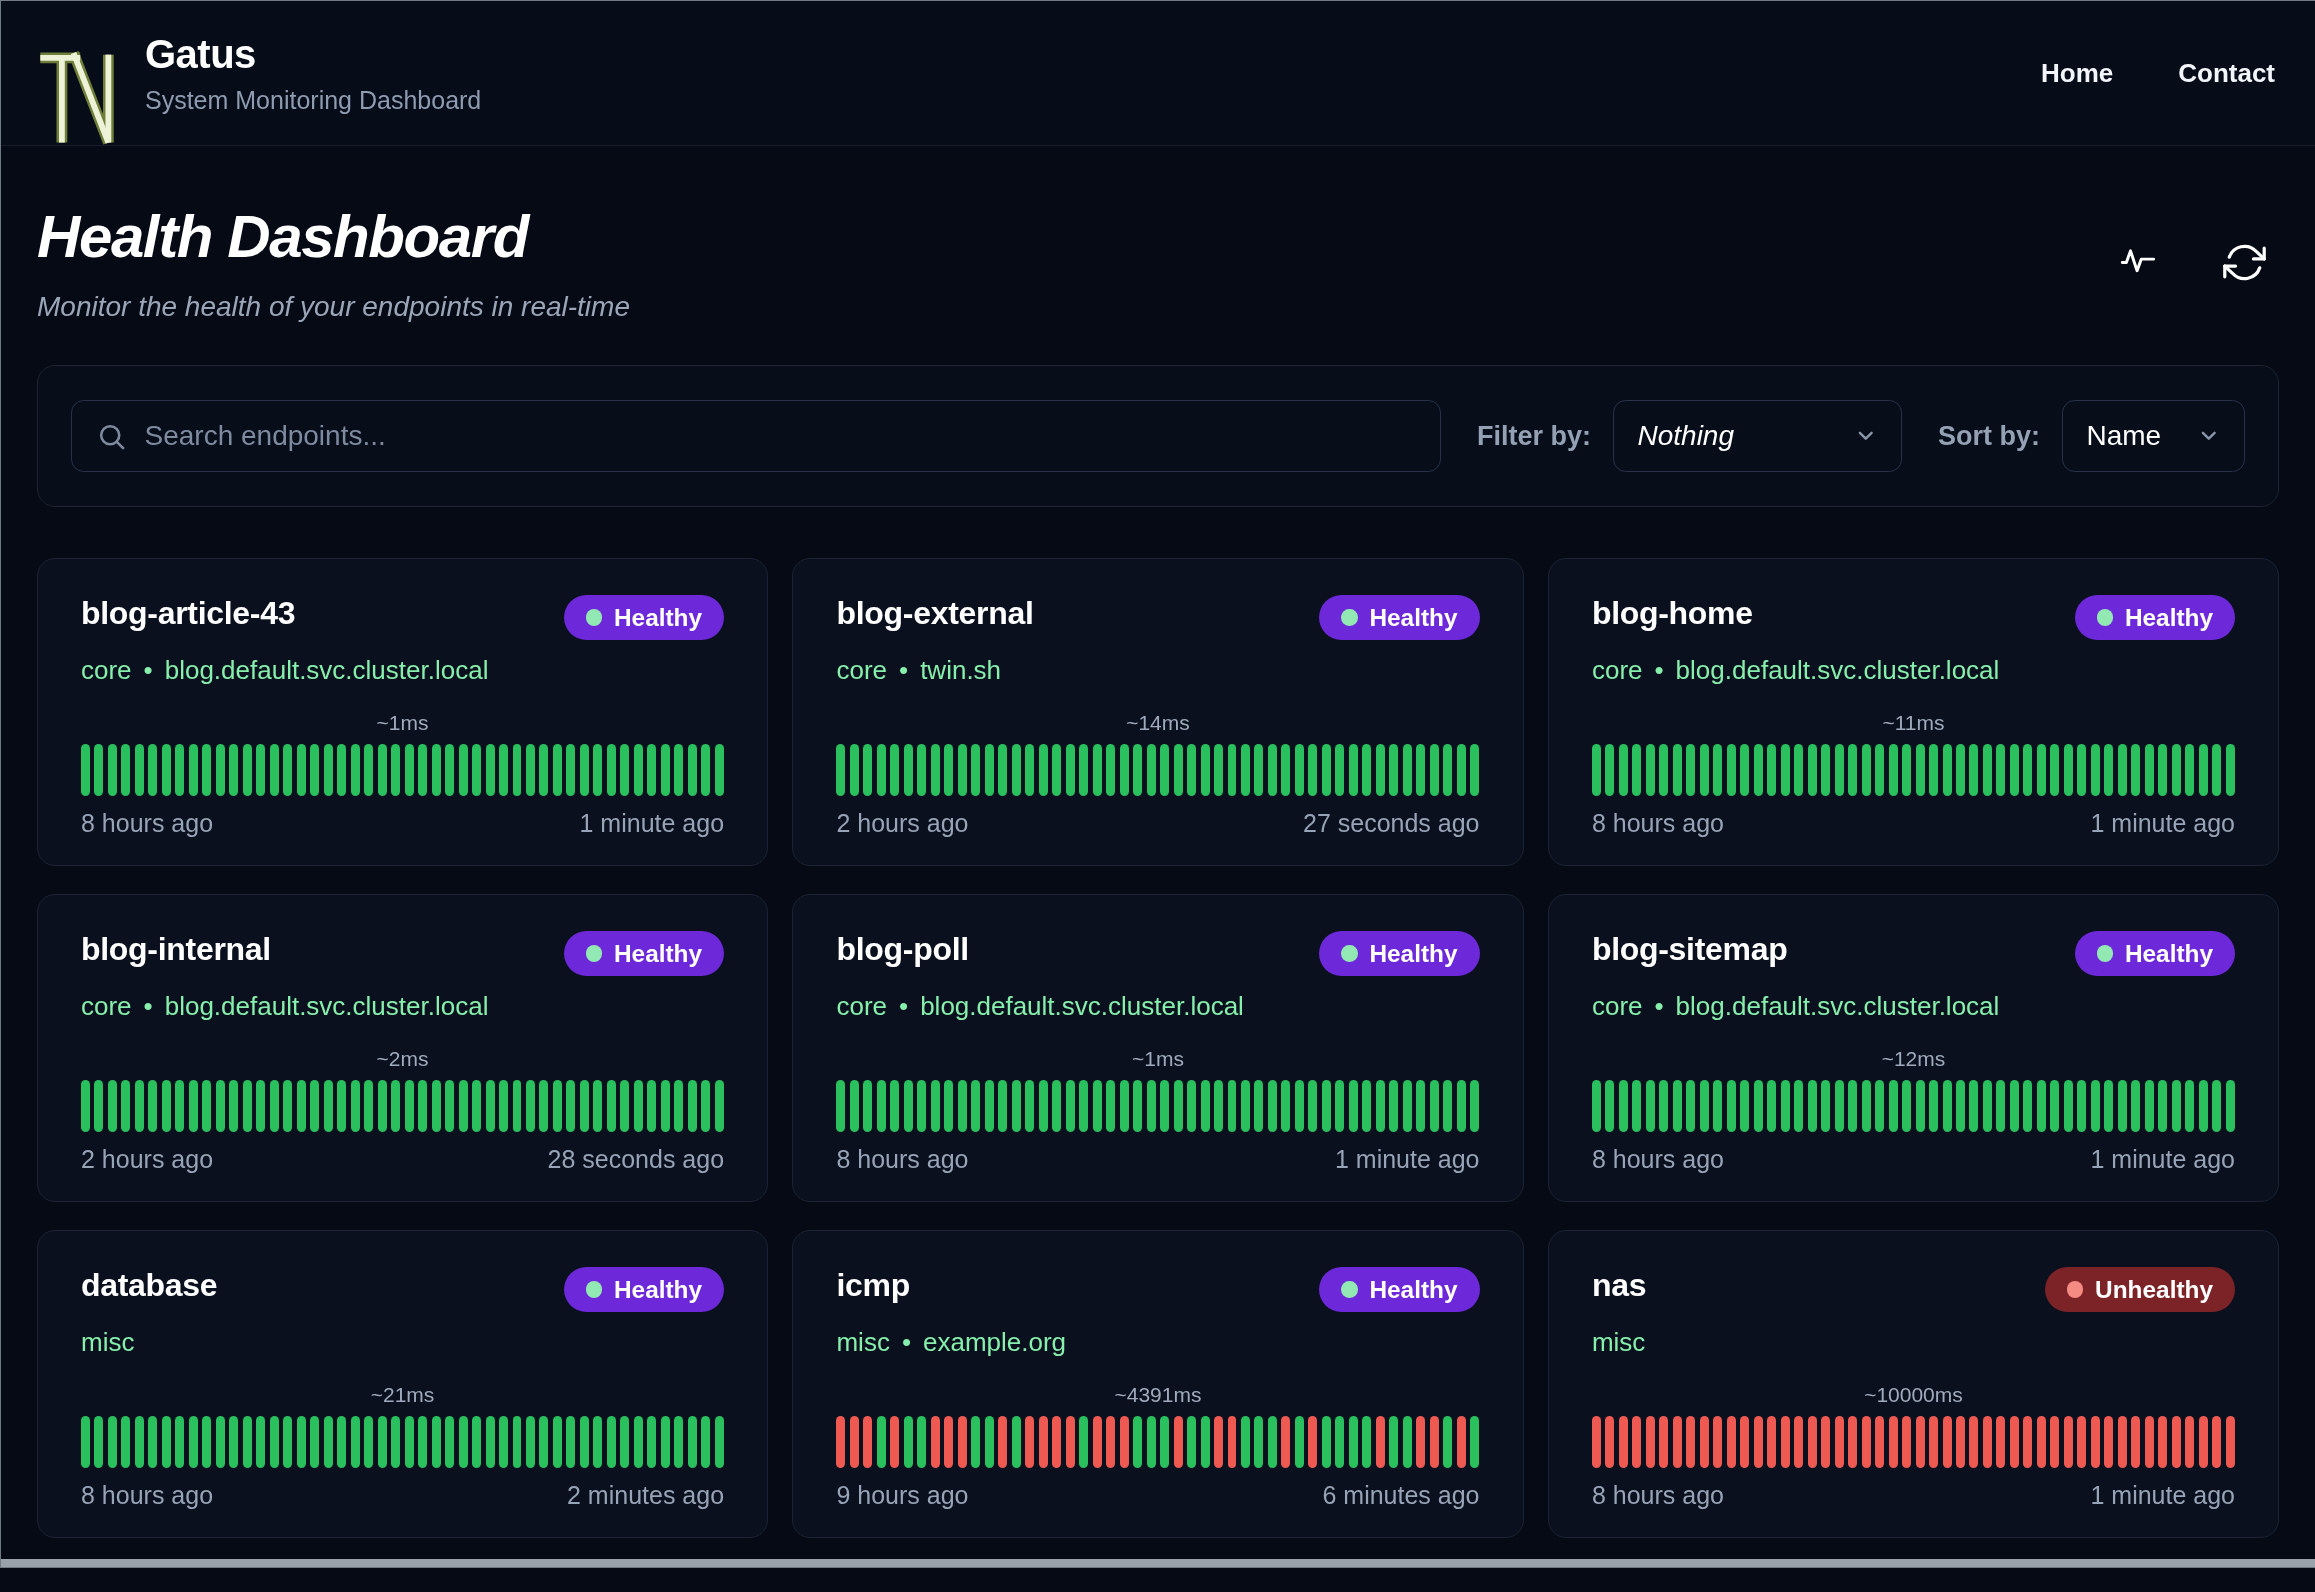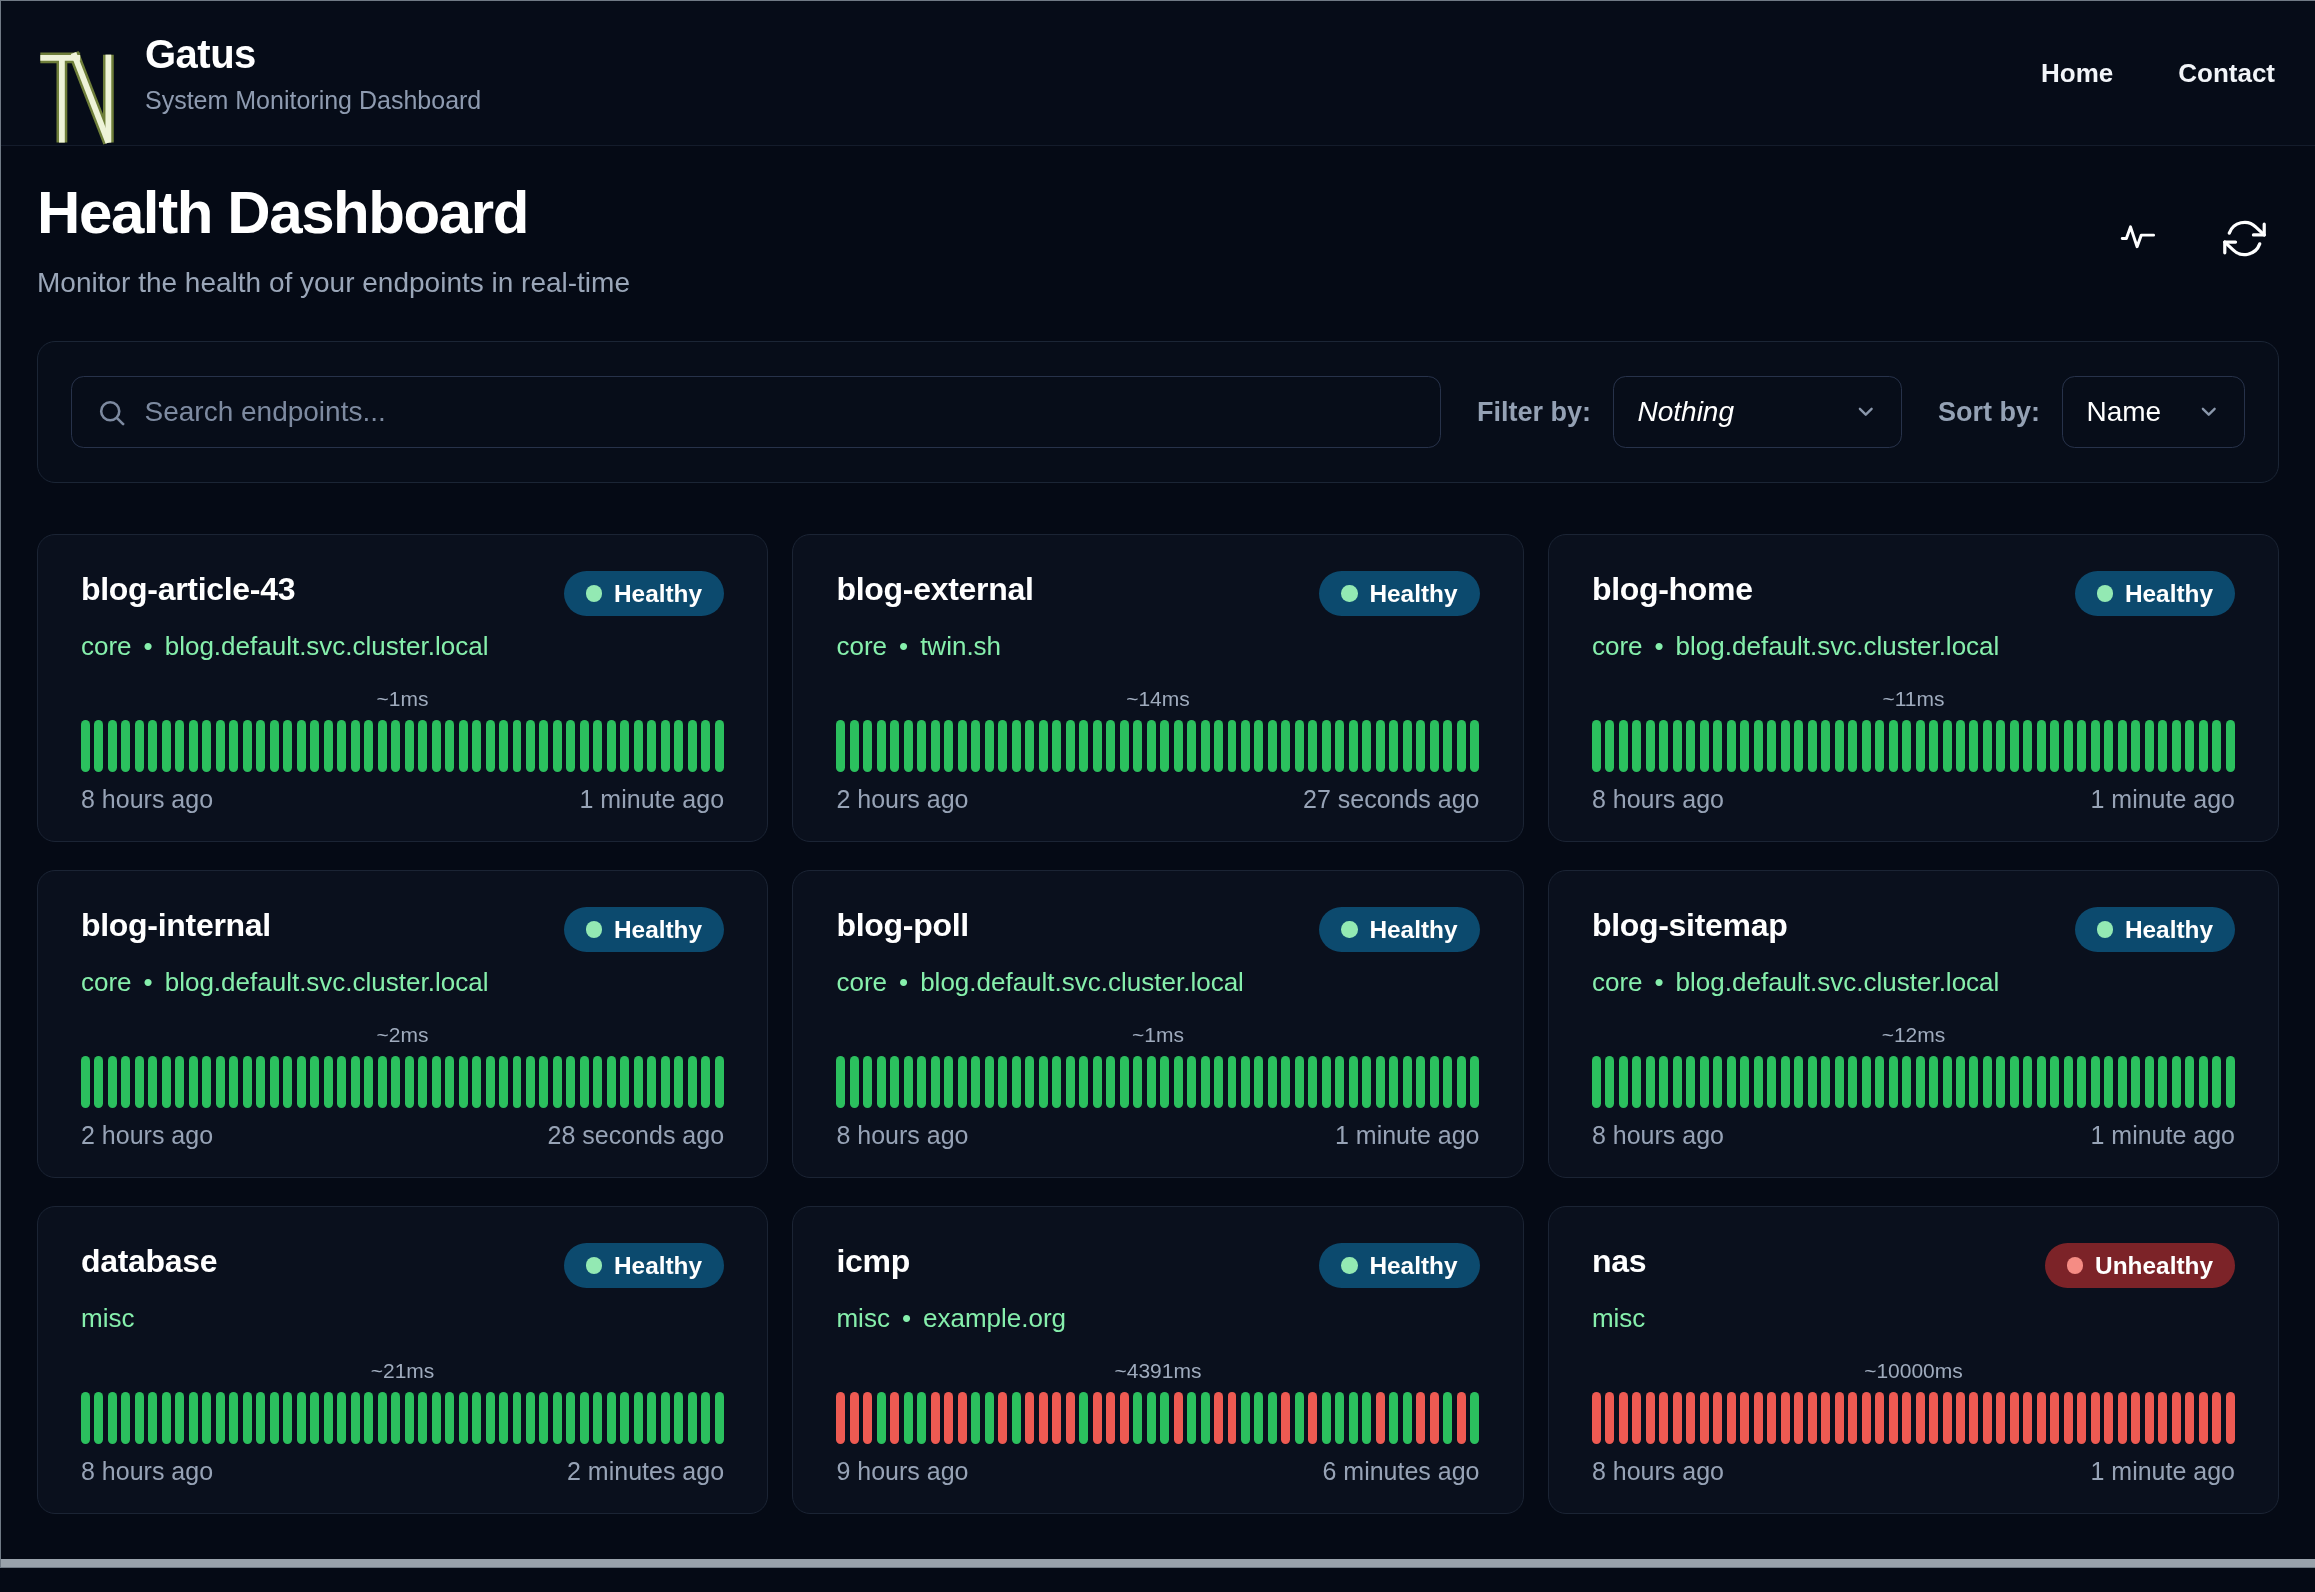--- a/index.html
+++ b/index.html
@@ -32,21 +32,21 @@
   }
   .logo-wrap { width: 83px; height: 107px; margin-top: 47px; overflow: hidden; flex: none; }
   .brand-block { margin-left: 25px; }
   .brand-title { font-size: 40px; font-weight: 700; letter-spacing: -0.5px; color: #ffffff; }
   .brand-tagline { margin-top: 9px; font-size: 25px; color: #8e9bb0; }
   .top-nav { margin-left: auto; display: flex; gap: 65px; }
   .nav-link { font-size: 26px; font-weight: 600; color: #f2f5f9; text-decoration: none; cursor: pointer; }
 
   
   .main { padding: 0 36px; }
-  .page-head { display: flex; align-items: center; margin-top: 32px; }
+  .page-head { display: flex; align-items: center; margin-top: 56px; font-style: italic; }
   .page-title { font-size: 60px; font-weight: 800; letter-spacing: -1.4px; color: #ffffff; }
   .page-subtitle { margin-top: 20px; font-size: 28px; color: #9aa6b8; }
   .head-actions { margin-left: auto; display: flex; gap: 60px; align-items: center; margin-right: 12.7px; }
   .icon-btn { background: none; border: none; color: #ffffff; cursor: pointer; width: 43px; height: 43px; padding: 0; }
   .icon-btn svg { width: 43px; height: 43px; display: block; }
 
   
   .toolbar {
     margin-top: 42px;
     border: 1.8px solid #1b2535;
@@ -99,21 +99,21 @@
     padding: 36px 43px 27px 43px;
     display: flex; flex-direction: column;
     cursor: pointer;
   }
   .card-head { display: flex; align-items: flex-start; gap: 38px; }
   .card-title { font-size: 32px; font-weight: 700; color: #ffffff; letter-spacing: -0.3px; }
   .badge {
     margin-left: auto;
     display: flex; align-items: center; gap: 11.8px;
     height: 45px; border-radius: 23.5px; padding: 0 22px;
-    background: #0c4a6e;
+    background: #6d28d9;
     flex: none;
   }
   .badge .dot { width: 16.3px; height: 16.3px; border-radius: 50%; background: #93e9b3; }
   .badge .badge-label { font-size: 24.4px; font-weight: 700; color: #ffffff; }
   .badge.unhealthy { background: #7c2328; }
   .badge.unhealthy .dot { background: #f58c84; }
   .meta { margin-top: 14.5px; display: flex; align-items: center; gap: 12px; font-size: 26px; color: #86efac; }
   .latency { margin-top: auto; text-align: center; font-size: 21px; color: #9fabbd; padding-bottom: 9px; }
   .bars { display: flex; gap: 4.5px; height: 52px; align-items: stretch; }
   .bar { flex: 1; border-radius: 6.3px; background: #2bc05e; }

